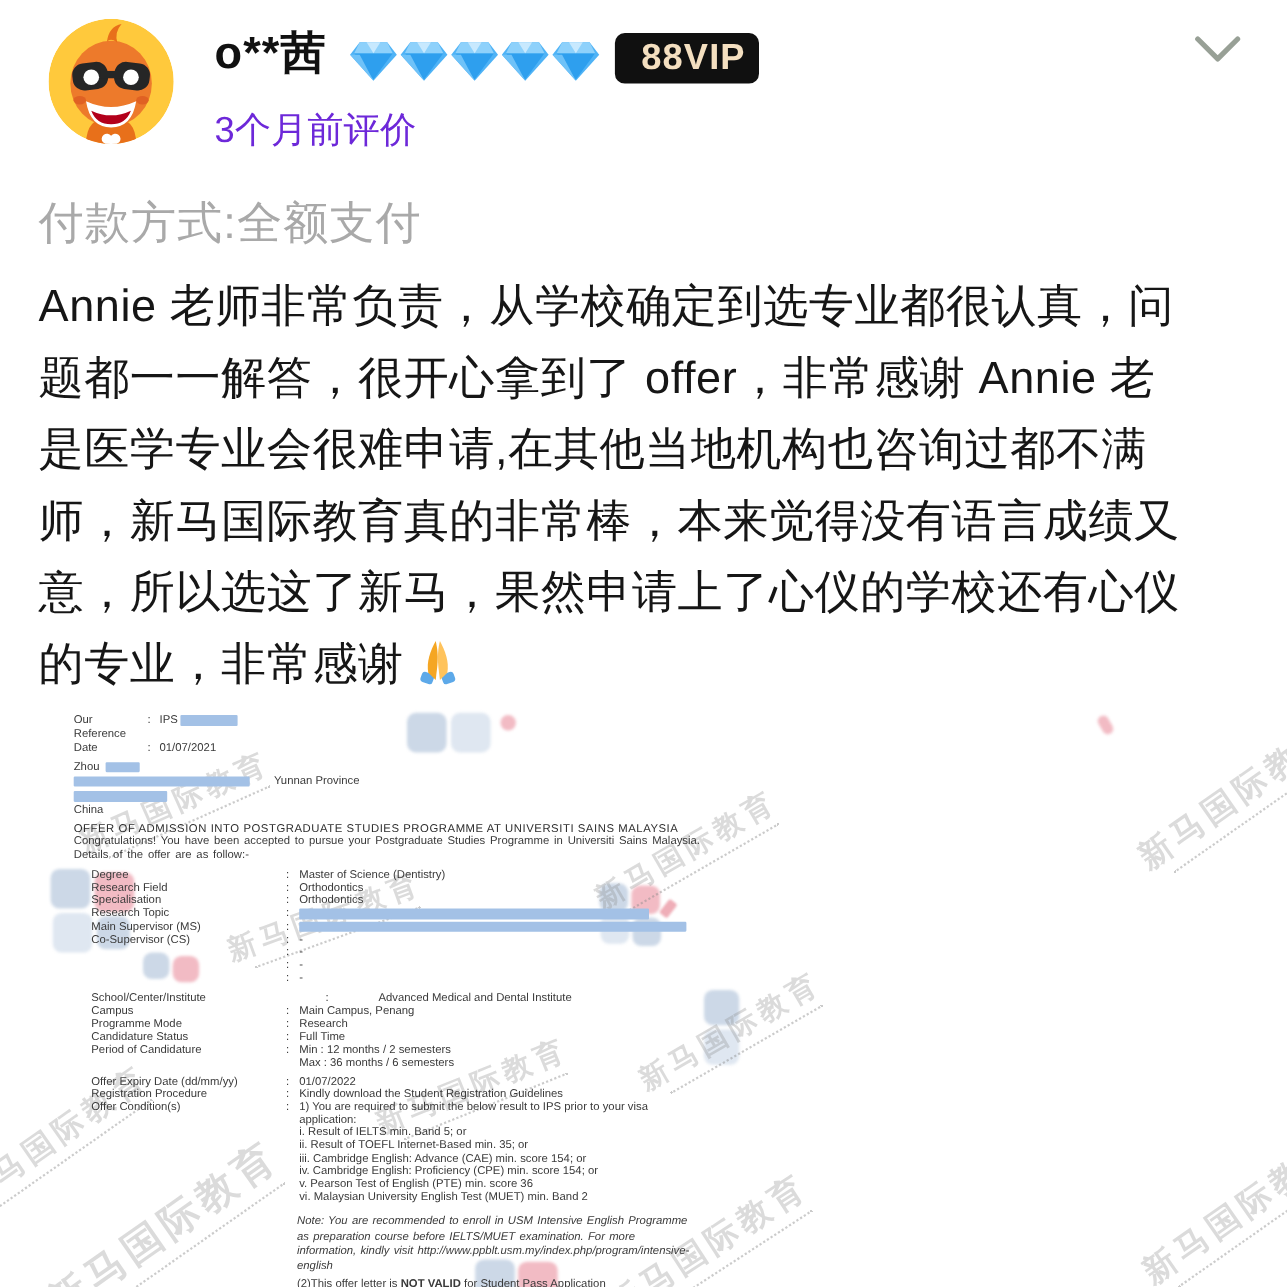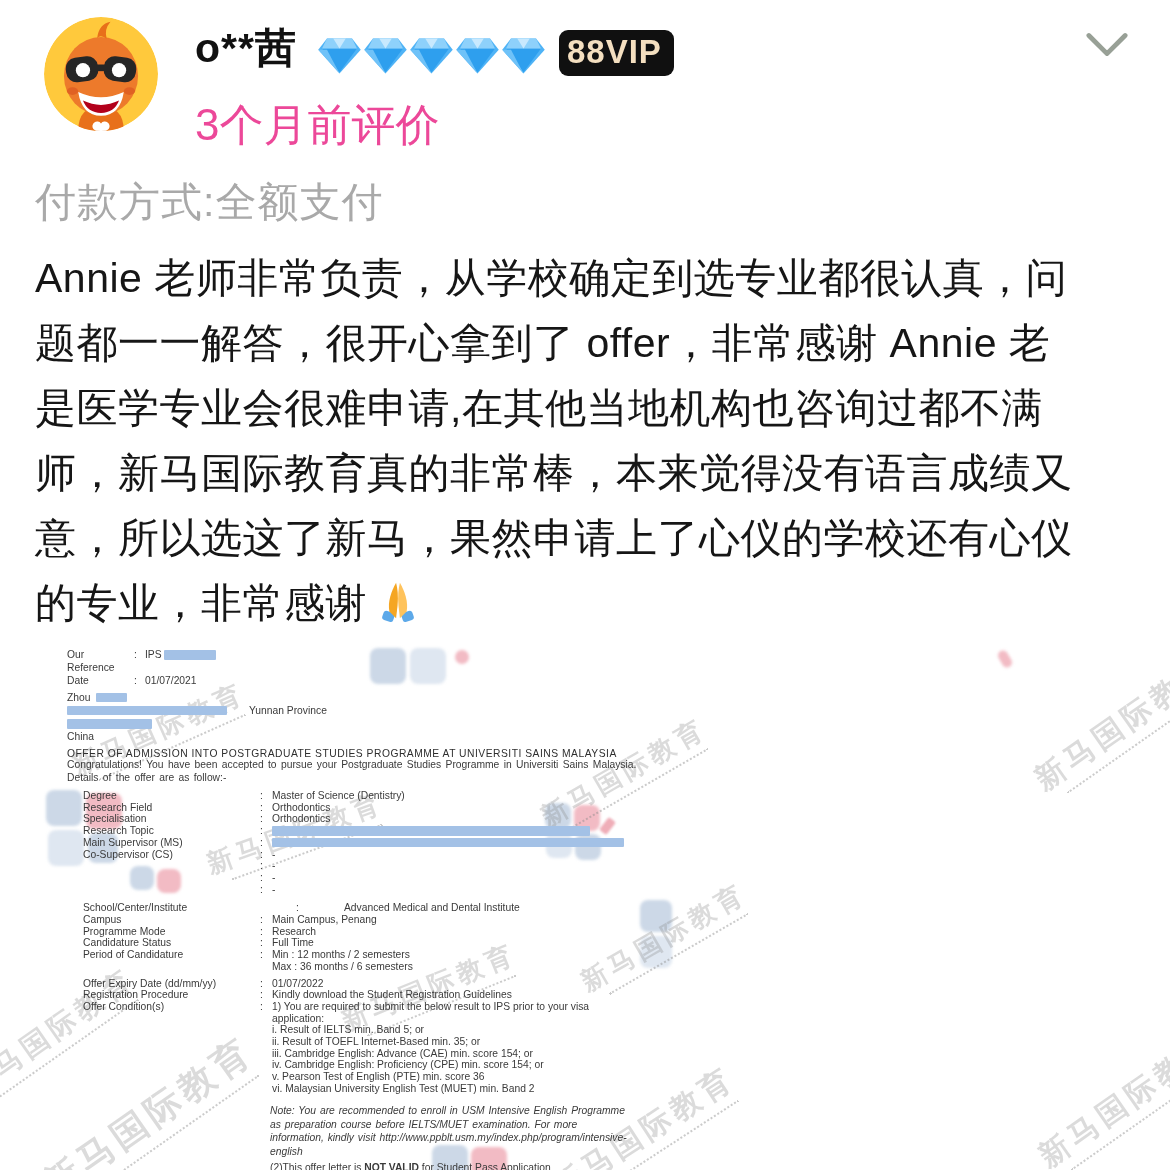--- a/index.html
+++ b/index.html
@@ -5,22 +5,22 @@
   html,body{margin:0;padding:0}
   body{width:1170px;height:1170px;background:#fff;position:relative;overflow:hidden;
        font-family:"Liberation Sans",sans-serif;-webkit-font-smoothing:antialiased}
 
   
   .avatar{position:absolute;left:44px;top:17px;width:114px;height:114px;border-radius:50%;overflow:hidden}
   .name-row{position:absolute;left:195px;top:24px;height:52px;display:flex;align-items:flex-end}
   .username{font-size:41px;font-weight:bold;color:#111;letter-spacing:1px;margin-right:20px}
   .diamond{width:45px;height:40px;margin-right:1px;flex:0 0 auto}
   .vip-badge{margin-left:12px;background:#101010;color:#f4dfc0;font-size:33px;font-weight:bold;
-             border-radius:9px;padding:3px 12px 5px 8px;letter-spacing:1px}
-  .timestamp{position:absolute;left:195px;top:96px;font-size:44px;color:#ec4899}
+             border-radius:9px;padding:3px 12px 5px 24px;letter-spacing:1px}
+  .timestamp{position:absolute;left:195px;top:96px;font-size:33px;color:#6d28d9}
   .chevron{position:absolute;left:1086px;top:32px;width:42px;height:26px}
 
   
   .payment{position:absolute;left:35px;top:175px;font-size:41px;color:#a9a9a9;letter-spacing:1px}
   .review-text{position:absolute;left:35px;top:246px;font-size:41px;color:#161616;line-height:65px;letter-spacing:.5px}
   .rline{white-space:nowrap}
   .hands{width:46px;height:46px;vertical-align:-8px;margin-left:8px}
 
   
   .doc{position:absolute;left:0;top:640px;width:1170px;height:530px;overflow:hidden;background:#fff;

